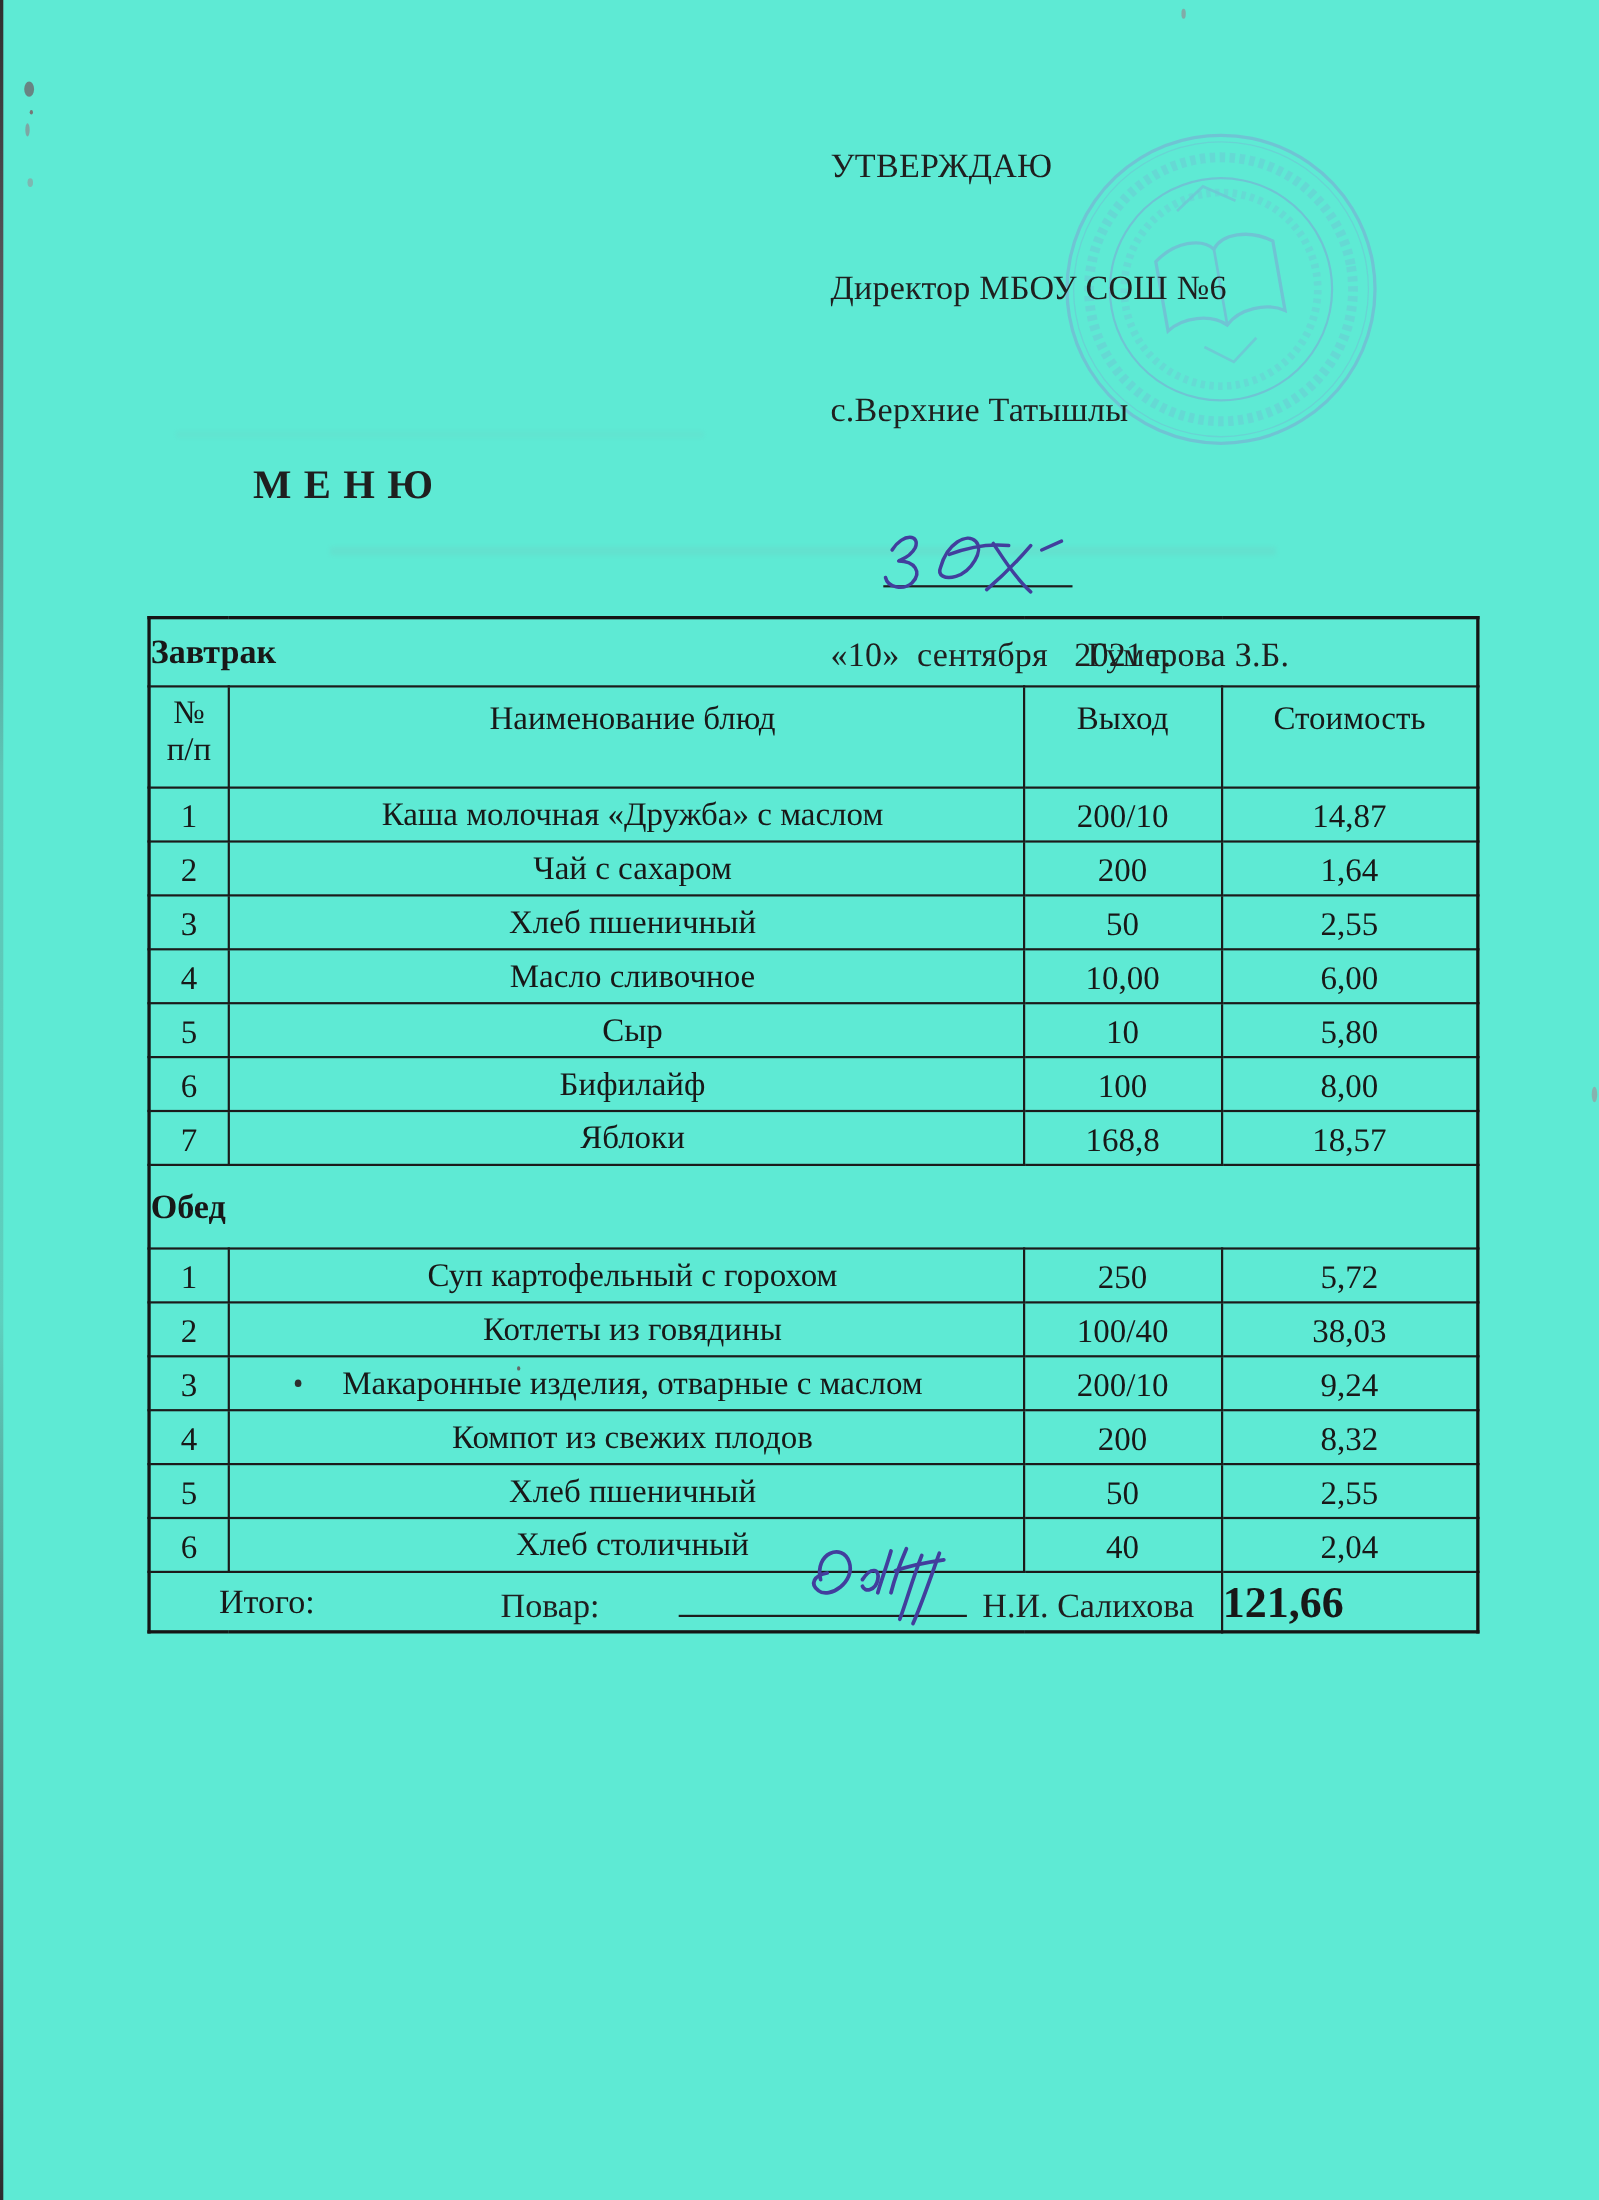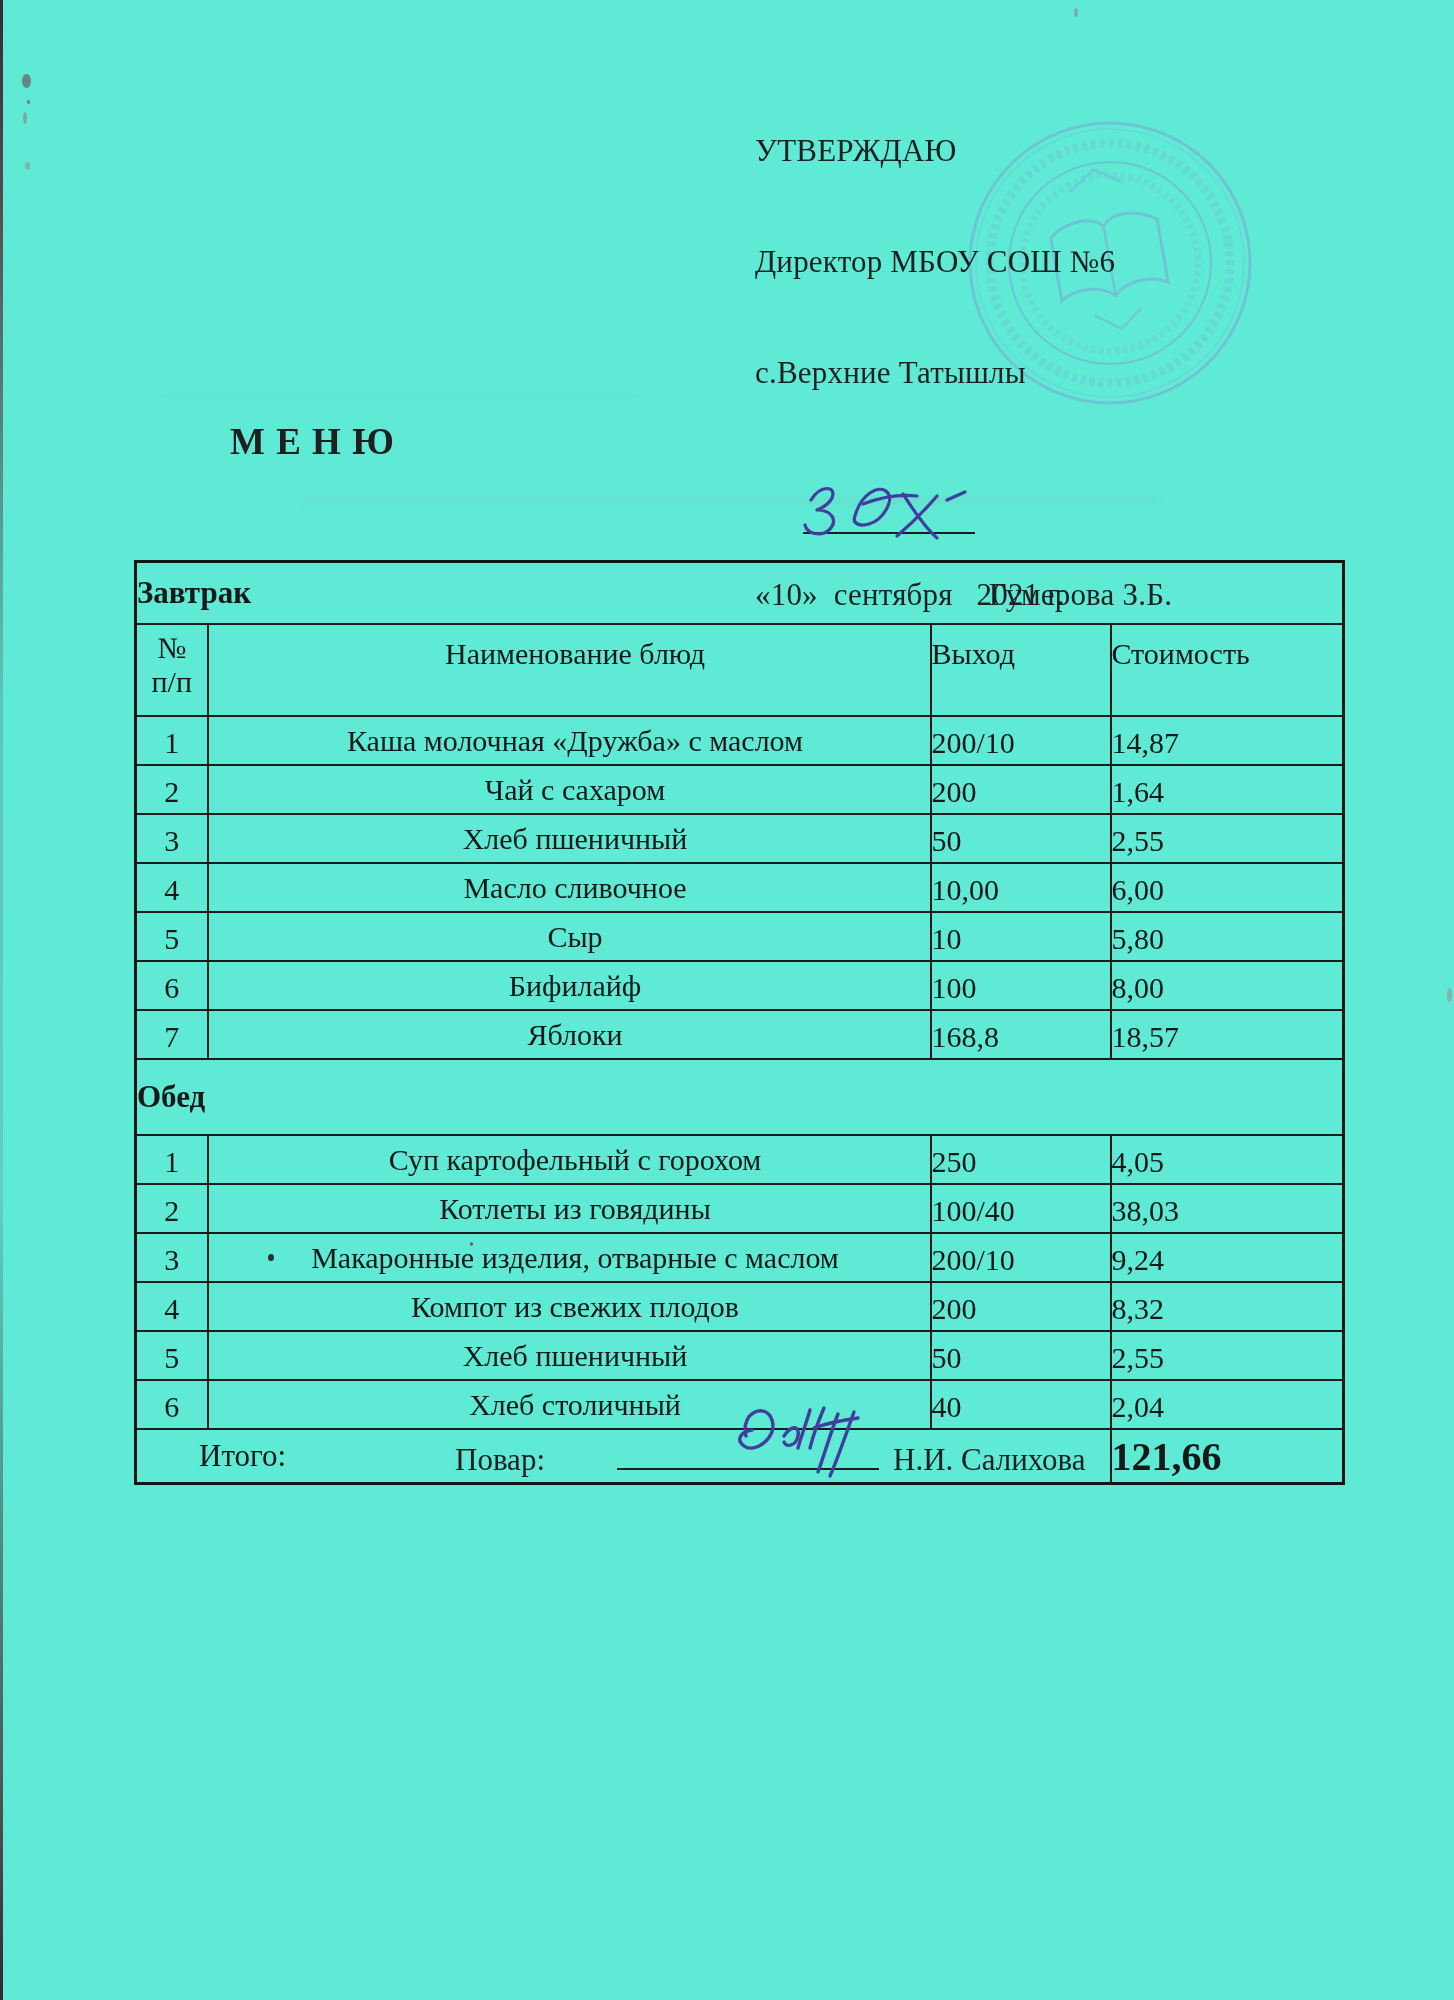--- a/index.html
+++ b/index.html
@@ -45,21 +45,21 @@
     border-collapse:collapse;table-layout:fixed;
     font-size:30px;color:#181818;
   }
   table.menu td{border:2px solid #1b1b1b;padding:0;}
   table.menu{border:3px solid #151515;}
   td.section{height:60px;text-align:left;font-weight:bold;font-size:31px;vertical-align:middle;}
   td.section.lunch{height:74px;}
   tr.head td{height:78px;vertical-align:top;}
   .c-num{text-align:center;}
   .c-name{text-align:center;padding-left:12px !important;}
-  .c-out,.c-cost{}
+  .c-out,.c-cost{text-align:center;}
   tr.head .c-num{padding-top:6px !important;line-height:34px;}
   tr.head .c-name,tr.head .c-out,tr.head .c-cost{padding-top:12px !important;}
   tr.row td{height:44px;vertical-align:bottom;padding-bottom:3px !important;line-height:36px;}
   tr.row td.c-name{vertical-align:middle;padding-bottom:0 !important;}
   tr.total td{height:52px;vertical-align:middle;}
   .total-label{padding-left:62px !important;font-size:31px;}
   .total-value{text-align:left;font-weight:bold;font-size:40px;}
 
   
   .cook{position:absolute;left:455px;top:1438px;z-index:2;font-size:31px;}
@@ -180,21 +180,21 @@
       </tr>
 
       <tr>
         <td class="section lunch" colspan="4">Обед</td>
       </tr>
 
       <tr class="row">
         <td class="c-num">1</td>
         <td class="c-name">Суп картофельный с горохом</td>
         <td class="c-out">250</td>
-        <td class="c-cost">4,05</td>
+        <td class="c-cost">5,72</td>
       </tr>
       <tr class="row">
         <td class="c-num">2</td>
         <td class="c-name">Котлеты из говядины</td>
         <td class="c-out">100/40</td>
         <td class="c-cost">38,03</td>
       </tr>
       <tr class="row">
         <td class="c-num">3</td>
         <td class="c-name">Макаронные изделия, отварные с маслом</td>

